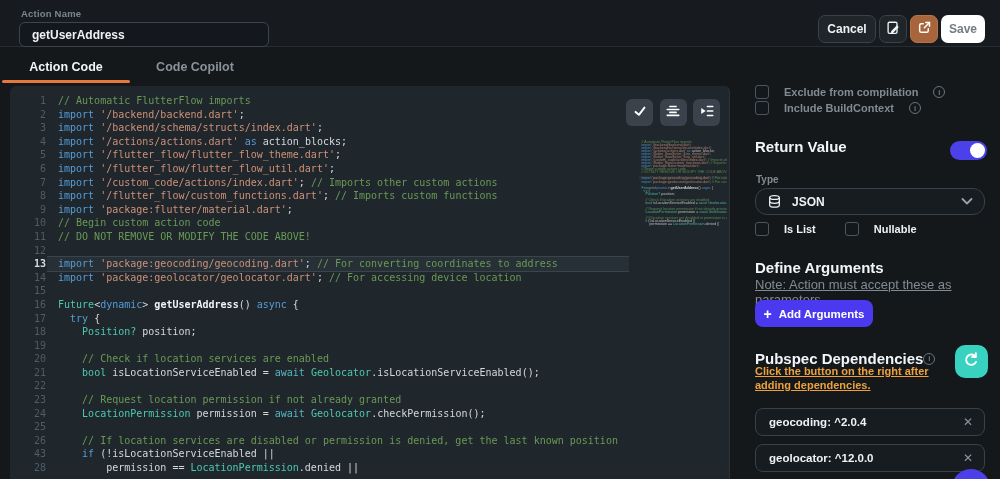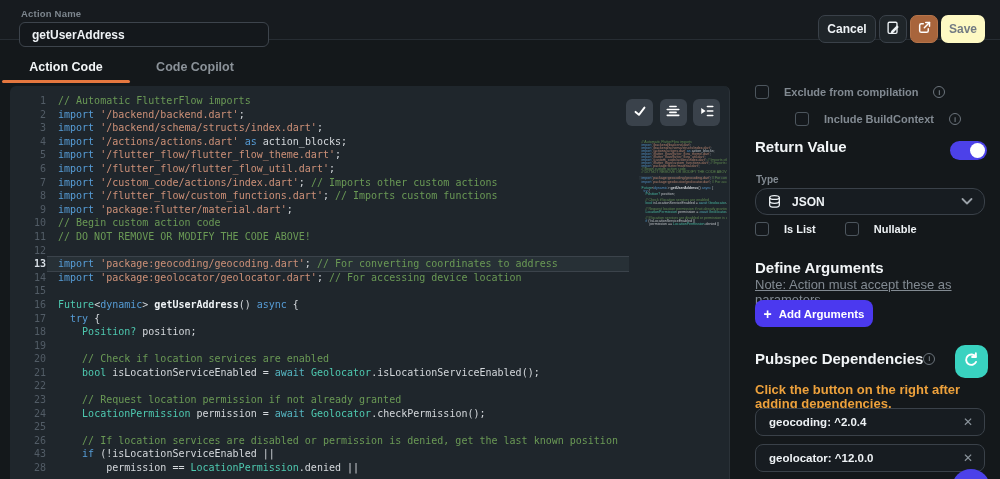--- a/index.html
+++ b/index.html
@@ -1,28 +1,28 @@
 <!DOCTYPE html>
 <html><head>
 <meta charset="utf-8">
 <style>
   * { margin:0; padding:0; box-sizing:border-box; }
   html,body { width:1000px; height:479px; overflow:hidden; background:#14181b;
     font-family:"Liberation Sans", sans-serif; color:#e8edf2; }
 
   
-  #header { position:absolute; left:0; top:0; width:1000px; height:40px; background:#171b1f; border-bottom:1px solid #272d33; }
+  #header { position:absolute; left:0; top:0; width:1000px; height:47px; background:#171b1f; border-bottom:1px solid #272d33; }
   #action-name-label { position:absolute; left:21px; top:8px; font-size:9.5px; font-weight:bold; color:#7d868e; letter-spacing:.2px; }
   #action-name-input { position:absolute; left:19px; top:22px; width:250px; height:25px; background:#14181c; border:1px solid #3d444c; border-radius:6px; color:#eef2f5; font-size:12px; font-weight:bold; padding:0 12px; outline:none; font-family:"Liberation Sans", sans-serif; }
   #header-actions { position:absolute; right:15px; top:15px; height:28px; display:flex; gap:3px; align-items:center; }
   .btn { height:28px; display:flex; align-items:center; justify-content:center; border-radius:7px; font-size:12px; font-weight:bold; cursor:pointer; }
   #cancel-btn { width:58px; background:#1f2529; border:1px solid #3a4149; color:#eef2f5; }
   #editfile-btn { width:28px; background:#1f2529; border:1px solid #3a4149; }
   #openext-btn { width:28px; background:#a8653c; border:1px solid #b5744a; }
-  #save-btn { width:44px; background:#fef9c3; color:#737b83; }
+  #save-btn { width:44px; background:#ffffff; color:#737b83; }
 
   
   #tabbar { position:absolute; left:0; top:53px; width:1000px; height:31px; }
   .tab { position:absolute; top:0; height:28px; display:flex; align-items:center; justify-content:center; font-size:12.5px; cursor:pointer; }
   #tab-action-code { left:2px; width:128px; color:#f2f5f7; font-weight:bold; }
   #tab-code-copilot { left:130px; width:130px; color:#8b9299; font-weight:bold; }
   #tab-underline { position:absolute; left:2px; top:27px; width:128px; height:3px; background:#e5773f; border-radius:2px; }
 
   
   #editor { position:absolute; left:10px; top:86px; width:720px; bottom:0; background:#1f262c; border-radius:6px 6px 0 0; border-right:1px solid #2b3238; overflow:hidden; }
@@ -54,21 +54,21 @@
   #return-toggle { position:absolute; right:13px; top:57px; width:37px; height:19px; background:#4c41e9; border-radius:10px; cursor:pointer; }
   #return-toggle .knob { position:absolute; right:2px; top:2px; width:15px; height:15px; background:#fff; border-radius:50%; }
   #type-label { position:absolute; left:16px; top:90px; font-size:10px; font-weight:bold; color:#828a92; }
   #type-dropdown { position:absolute; left:15px; top:104px; width:230px; height:27px; background:#171c21; border:1px solid #3a4149; border-radius:12px; display:flex; align-items:center; cursor:pointer; }
   #type-dropdown .val { font-size:12px; font-weight:bold; color:#eef2f5; margin-left:10px; }
   #type-dropdown .chev { margin-left:auto; margin-right:11px; display:flex; }
   #note-text { position:absolute; left:15px; top:193px; font-size:13px; color:#828a92; width:235px;text-decoration:underline; }
   #add-args-btn { position:absolute; left:15px; top:216px; width:118px; height:27px; background:#4b39ef; border-radius:8px; display:flex; align-items:center; justify-content:center; gap:7px; color:#fff; font-size:11.5px; font-weight:bold; cursor:pointer; }
   #pubspec-head { display:flex; align-items:center; gap:0; }
   #refresh-btn { position:absolute; right:12px; top:261px; width:33px; height:33px; background:#39d2c0; border-radius:10px; display:flex; align-items:center; justify-content:center; cursor:pointer; }
-  #pubspec-warning { position:absolute; left:15px; top:299px; width:208px; font-size:13px; font-weight:bold; color:#eda13c; line-height:14px; }
+  #pubspec-warning { position:absolute; left:15px; top:280px; width:208px; font-size:11px; font-weight:bold; color:#eda13c; line-height:14px;text-decoration:underline; }
   .dep-chip { position:absolute; left:15px; width:230px; height:28px; background:#171c21; border:1px solid #3a4149; border-radius:8px; display:flex; align-items:center; }
   .dep-chip .dep-val { margin-left:13px; font-size:11.5px; font-weight:bold; color:#eef2f5; }
   .dep-chip .dep-x { margin-left:auto; margin-right:11px; color:#8b949c; font-size:12px; cursor:pointer; line-height:1; }
   #add-dep-btn { position:absolute; left:212px; top:385px; width:38px; height:38px; border-radius:50%; background:#4c41e9; cursor:pointer; }
 </style>
 </head>
 <body>
 
 <div id="header">
   <div id="action-name-label">Action Name</div>
@@ -229,21 +229,21 @@
       </div>
   </div>
 </div>
 
 <div id="rpanel">
   <div class="cbrow" style="top:1px;">
     <div class="checkbox"></div>
     <span class="lbl-dim">Exclude from compilation</span>
     <span class="info">i</span>
   </div>
-  <div class="cbrow" style="top:28px;margin-left:40px;">
+  <div class="cbrow" style="top:17px;">
     <div class="checkbox"></div>
     <span class="lbl-dim">Include BuildContext</span>
     <span class="info">i</span>
   </div>
 
   <div class="h1" style="top:54px;">Return Value</div>
   <div id="return-toggle">
       <div class="knob"></div>
     </div>
 

